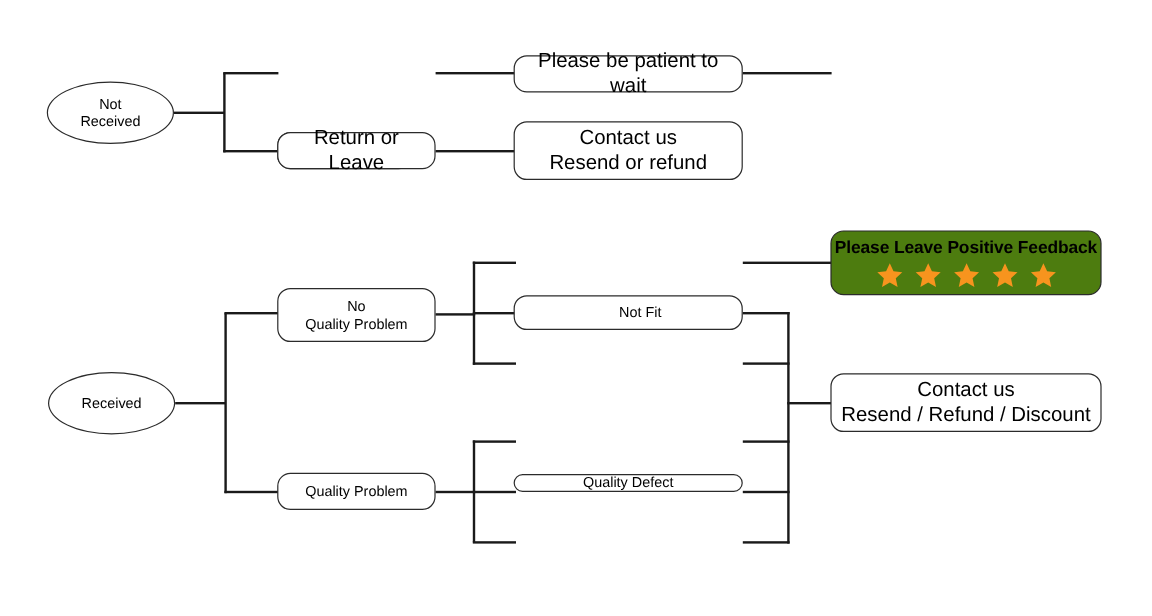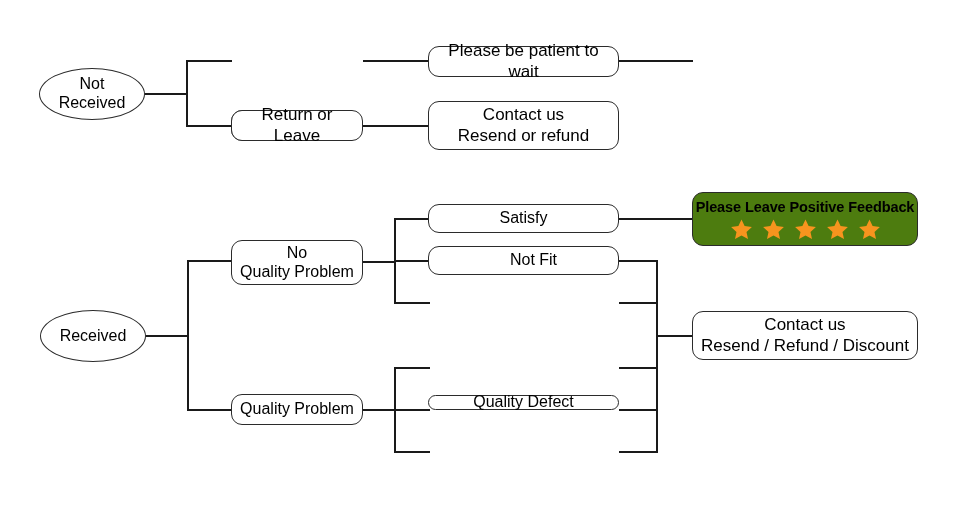--- a/index.html
+++ b/index.html
@@ -47,21 +47,21 @@
     border-radius: 50%;
   }
   .node .txt {
     display: block;
     white-space: pre-line;
     padding: 0 6px;
   }
 
   
   .s17 { font-size: 17px; }
-  .s16 { font-size: 16px; }
+  .s16 { font-size: 12px; }
 
   
   .feedback {
     position: absolute;
     box-sizing: border-box;
     border: 1.6px solid #2b2b2b;
     border-radius: 11px;
     background: #4d7c0f;
     display: flex;
     flex-direction: column;
@@ -148,23 +148,20 @@
   <div class="node rounded s16" style="left:231px; top:394px; width:132px; height:31px;">
     <span class="txt">Quality Problem</span>
   </div>
 
   <div class="ln h" style="left:363px; top:261px; width:33px;"></div>
   <div class="ln v" style="left:394px; top:218px; height:86px;"></div>
   <div class="ln h" style="left:394px; top:218px; width:36px;"></div>
   <div class="ln h" style="left:394px; top:260px; width:36px;"></div>
   <div class="ln h" style="left:394px; top:302px; width:36px;"></div>
 
-  <div class="node rounded s16" style="left:428px; top:204px; width:191px; height:29px;">
-    <span class="txt">Satisfy</span>
-  </div>
   <div class="node rounded s16" style="left:428px; top:246px; width:191px; height:29px;padding-left:20px;">
     <span class="txt">Not Fit</span>
   </div>
 
   <div class="ln h" style="left:363px; top:409px; width:33px;"></div>
   <div class="ln v" style="left:394px; top:367px; height:85px;"></div>
   <div class="ln h" style="left:394px; top:367px; width:36px;"></div>
   <div class="ln h" style="left:394px; top:409px; width:36px;"></div>
   <div class="ln h" style="left:394px; top:451px; width:36px;"></div>
 

